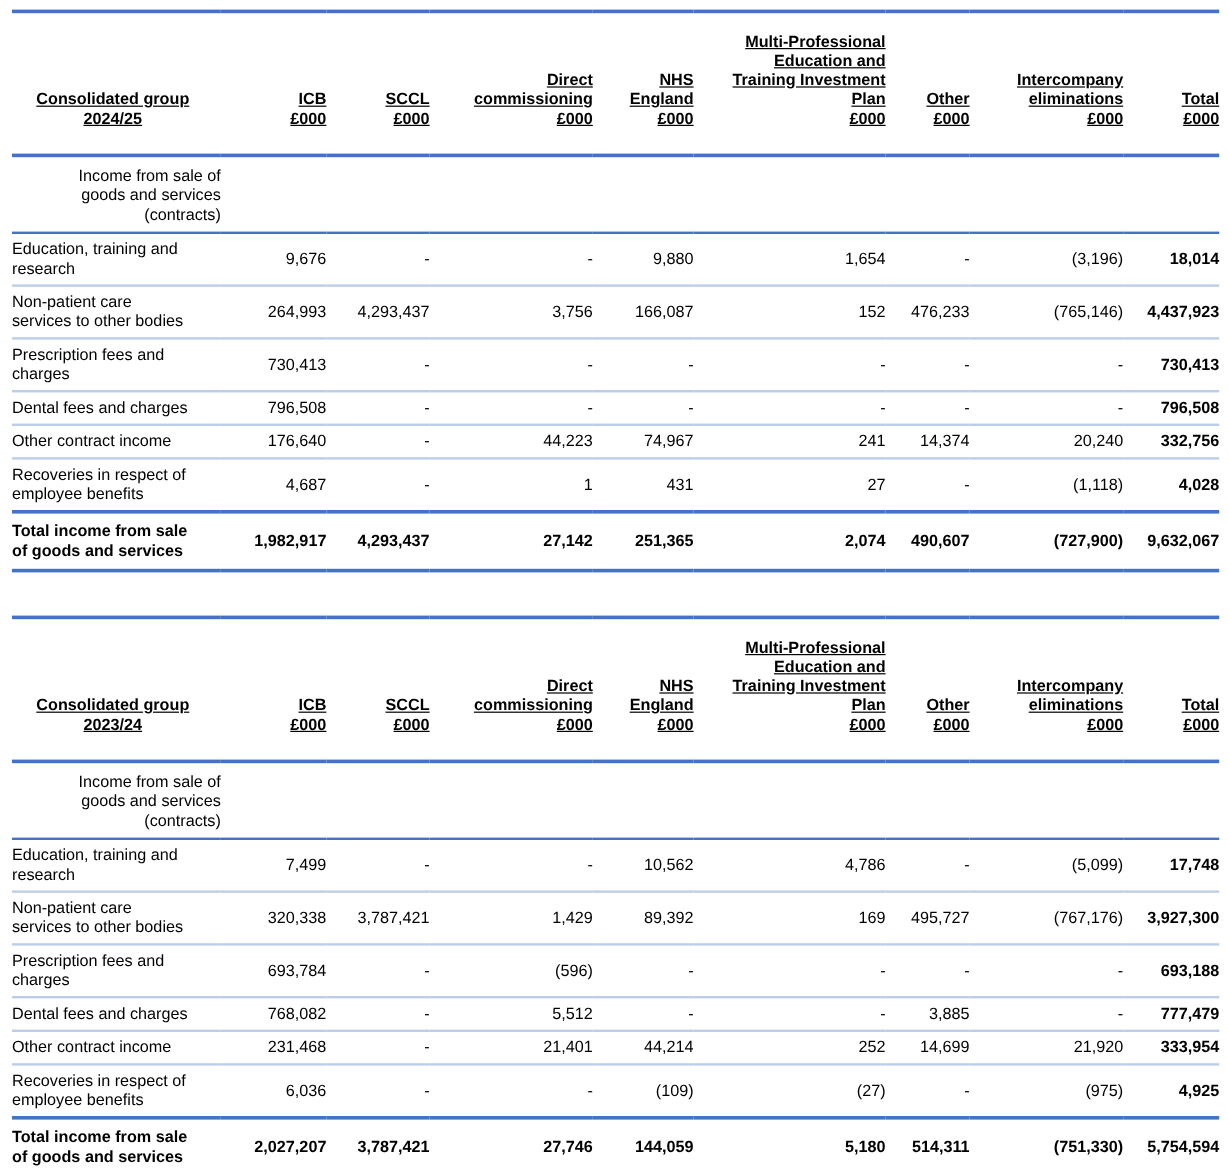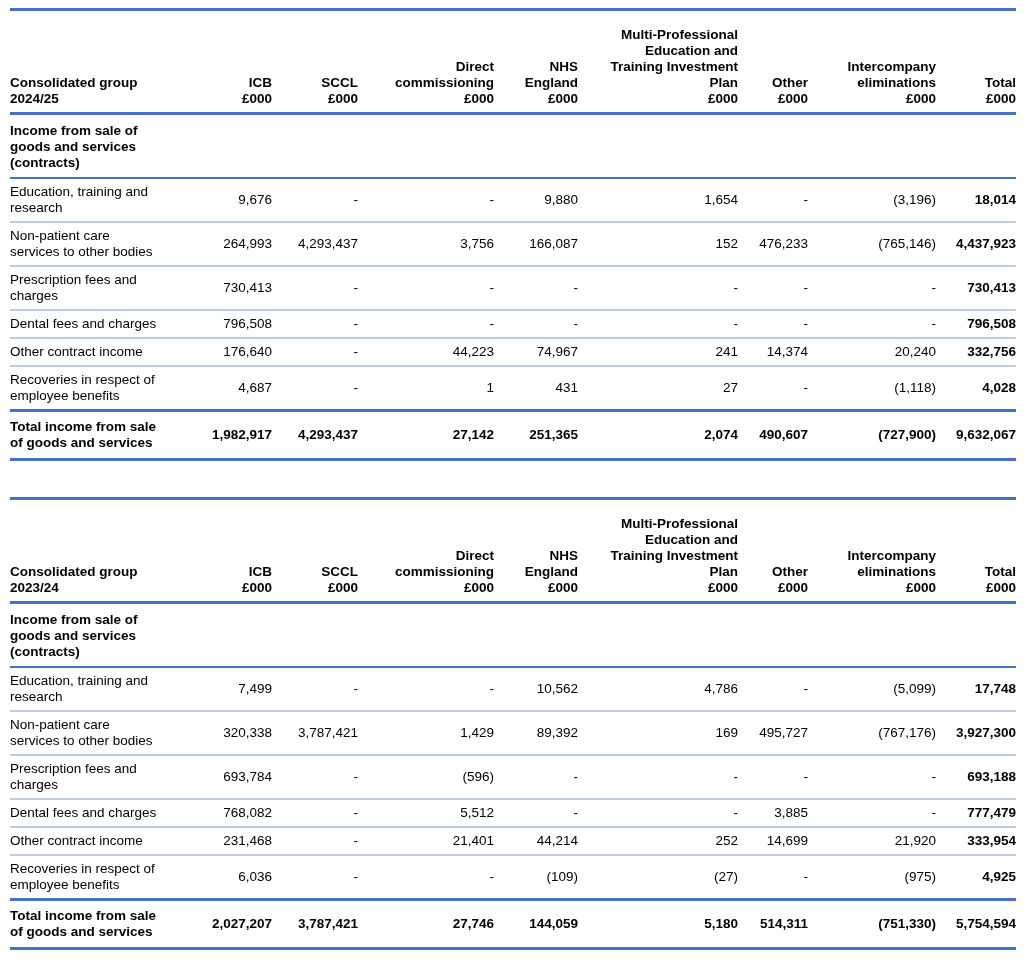--- a/index.html
+++ b/index.html
@@ -7,28 +7,29 @@
   body { width:1024px; font-family:"Liberation Sans", sans-serif; color:#000; }
   .page { padding:8px 8px 20px 10px; }
   table.fin {
     border-collapse:collapse; table-layout:fixed; width:1006px;
     border-top:3px solid var(--strong); border-bottom:3px solid var(--strong);
     font-size:13.5px; line-height:16px;
   }
   table.fin { margin-bottom:36px; }
   table.fin:last-child { margin-bottom:0; }
   thead th {
-    vertical-align:bottom; font-weight:bold; padding:16px 0 5px;
+    vertical-align:bottom; font-weight:bold; padding:16px 0 21px;
     border-bottom:3px solid var(--strong);
+    text-decoration:underline;
   }
-  th.label { text-align:left; }
+  th.label { text-align:center; }
   .num { text-align:right; }
   tr.section td {
-    font-weight:bold; border-bottom:2px solid var(--strong);
-    padding:8px 0 6px; vertical-align:top;
+    font-weight:normal; border-bottom:2px solid var(--strong);
+    padding:8px 0 6px; vertical-align:top;text-align:right;
   }
   tr.data td { border-bottom:2px solid var(--light); padding:5px 0; vertical-align:middle; }
   tr.total td { font-weight:bold; border-top:3px solid var(--strong); padding:7px 0; vertical-align:middle; }
   td.tot { font-weight:bold; }
   td.label, th.label { padding-right:6px; }
 </style>
 </head>
 <body>
 
 <main class="page">

